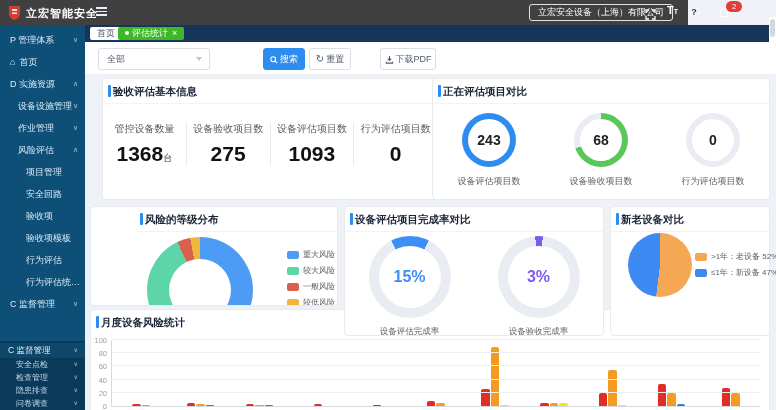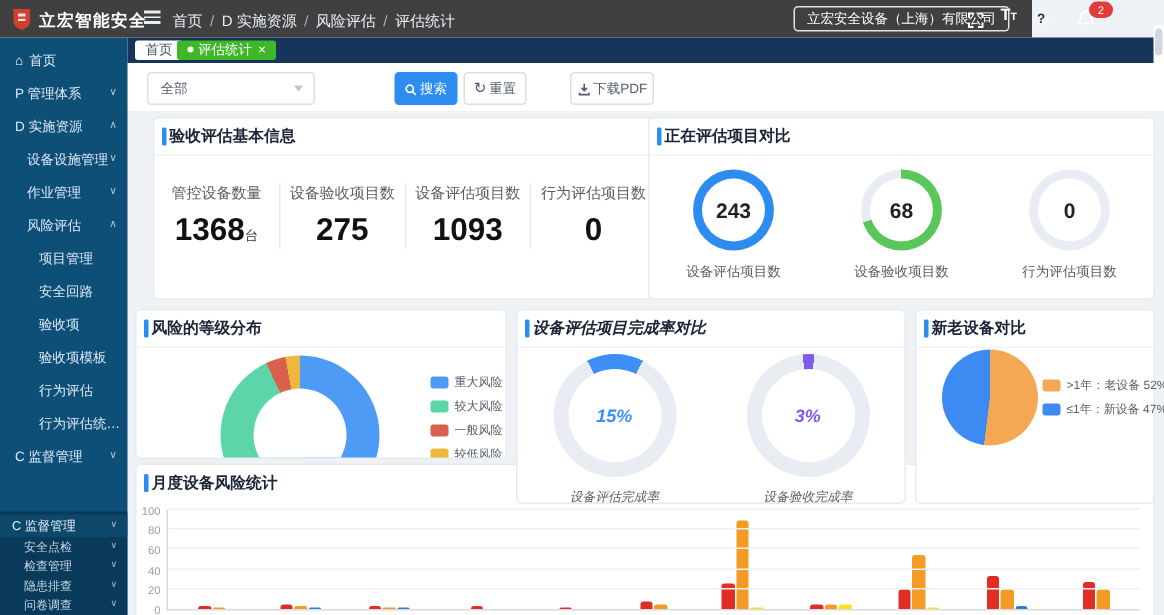--- a/index.html
+++ b/index.html
@@ -62,21 +62,21 @@
   .ric{font-size:10px;margin-right:2px;}
   
   .card{position:absolute;background:#fff;border:1px solid #e8eaec;border-radius:4px;box-sizing:border-box;}
   .card-title{height:24px;line-height:24px;border-bottom:1px solid #f2f3f5;font-size:10.5px;font-weight:bold;color:#1c2438;
     padding-left:10px;position:relative;}
   .card-title::before{content:"";position:absolute;left:5px;top:6px;width:3px;height:12px;background:#2d8cf0;border-radius:1px;}
   .no-line .card-title{border-bottom:none;}
   .card-a{left:102px;top:78px;width:336px;height:122px;}
   .card-b{left:432px;top:78px;width:338px;height:122px;}
   .card-c{left:90px;top:206px;width:248px;height:100px;overflow:hidden;}
-  .card-d{left:344px;top:206px;width:260px;height:130px;z-index:2;font-style:italic;}
+  .card-d{left:344px;top:206px;width:260px;height:130px;z-index:2;}
   .card-e{left:610px;top:206px;width:160px;height:130px;z-index:2;}
   .card-f{left:90px;top:309px;width:680px;height:118px;z-index:1;}
   
   .stats{display:flex;margin-top:18px;}
   .stat{flex:1;text-align:center;border-right:1px solid #e8eaec;}
   .stat:last-child{border-right:none;}
   .stat .lb{font-size:10px;color:#5a6066;margin-bottom:6px;}
   .stat .vl{font-size:21px;font-weight:800;color:#111;}
   .stat .un{font-size:9px;font-weight:normal;color:#333;}
   
@@ -91,21 +91,21 @@
   .donut::after{content:"";position:absolute;inset:22px;background:#fff;border-radius:50%;}
   .risk-legend{position:absolute;left:196px;top:42px;}
   .lg-row{display:flex;align-items:center;margin-bottom:5px;}
   .lg-sq{width:12px;height:8px;border-radius:2px;margin-right:4px;}
   .lg-tx{font-size:8px;color:#5a6066;white-space:nowrap;}
   
   .gauges{display:flex;margin-top:4px;}
   .gauge-item{flex:1;text-align:center;}
   .gauge{position:relative;width:82px;height:82px;border-radius:50%;margin:0 auto;}
   .gauge::after{content:"";position:absolute;inset:10px;background:#fff;border-radius:50%;}
-  .gauge .pc{position:absolute;inset:0;z-index:1;font-size:12px;font-weight:800;line-height:82px;text-align:center;}
+  .gauge .pc{position:absolute;inset:0;z-index:1;font-size:16px;font-weight:800;line-height:82px;text-align:center;}
   .gauge-item .lb{font-size:8.5px;color:#5a6066;margin-top:8px;}
   
   .pie{position:absolute;left:17px;top:26px;width:64px;height:64px;border-radius:50%;}
   .pie-legend{position:absolute;left:84px;top:44px;}
   
   .plot{position:absolute;left:20px;top:30px;width:648px;height:66px;border-left:1px solid #d7dbe0;border-bottom:1px solid #d7dbe0;}
   .grid{position:absolute;left:0;width:100%;height:1px;background:#edf0f4;}
   .y-label{position:absolute;width:16px;text-align:right;font-size:7.5px;color:#9aa0a8;}
   .bar-groups{display:flex;height:100%;align-items:flex-end;}
   .bar-group{flex:1;display:flex;align-items:flex-end;justify-content:center;gap:1px;position:relative;height:100%;}
@@ -123,21 +123,20 @@
           <path d="M1 1h11v8c0 3-2.5 5-5.5 6C3.5 14 1 12 1 9V1z" fill="#d23f31"></path>
           <path d="M4 4h5v2H4zM4 7.5h5v1.5H4z" fill="#fff" opacity=".85"></path>
         </svg>
     </span>
     <span class="logo-text">立宏智能安全</span>
     <span class="hamb">
         <i></i>
         <i></i>
         <i></i>
       </span>
-    <span class="breadcrumb"><span class="bc-item">首页</span><span class="bc-sep">/</span><span class="bc-item">D 实施资源</span><span class="bc-sep">/</span><span class="bc-item">风险评估</span><span class="bc-sep">/</span><span class="bc-item">评估统计</span></span>
     <span class="company-pill">立宏安全设备（上海）有限公司</span>
     <span class="tb-ic ic-full">
       <svg width="11" height="11" viewBox="0 0 11 11">
           <path d="M1 4V1h3M7 1h3v3M10 7v3H7M4 10H1V7" stroke="#fff" fill="none" stroke-width="1.3"></path>
         </svg>
     </span>
     <span class="tb-ic ic-font">T<small>T</small></span>
     <span class="tb-ic ic-help">?</span>
     <span class="tb-ic ic-bell">
       <svg width="12" height="13" viewBox="0 0 12 13">
@@ -146,22 +145,22 @@
         </svg>
     </span>
     <span class="badge">2</span>
   </div>
   <div class="scrollbar">
       <span class="scroll-thumb"></span>
     </div>
 
   <div class="sidebar">
     <div class="sb-menu">
+        <div class="sb-item lvl0"><span>P 管理体系</span><span class="sb-chev">∨</span></div>
         <div class="sb-item lvl0"><span class="sb-ico">⌂</span><span>首页</span></div>
-        <div class="sb-item lvl0"><span>P 管理体系</span><span class="sb-chev">∨</span></div>
         <div class="sb-item lvl0"><span>D 实施资源</span><span class="sb-chev">∧</span></div>
         <div class="sb-item lvl1"><span>设备设施管理</span><span class="sb-chev">∨</span></div>
         <div class="sb-item lvl1"><span>作业管理</span><span class="sb-chev">∨</span></div>
         <div class="sb-item lvl1"><span>风险评估</span><span class="sb-chev">∧</span></div>
         <div class="sb-item lvl2"><span>项目管理</span></div>
         <div class="sb-item lvl2"><span>安全回路</span></div>
         <div class="sb-item lvl2"><span>验收项</span></div>
         <div class="sb-item lvl2"><span>验收项模板</span></div>
         <div class="sb-item lvl2"><span>行为评估</span></div>
         <div class="sb-item lvl2"><span>行为评估统…</span></div>
@@ -234,21 +233,21 @@
       <div class="ring-item">
         <div class="ring" style="background: rgb(233, 237, 243);">
             <span class="num">0</span>
           </div>
         <div class="lb">行为评估项目数</div>
       </div>
     </div>
   </div>
 
   <div class="card card-c no-line">
-    <div class="card-title" style="border-bottom:1px solid #f2f3f5;">风险的等级分布</div>
+    <div class="card-title" style="border-bottom:1px solid #f2f3f5;margin-left:44px;">风险的等级分布</div>
     <div class="donut" style="background: conic-gradient(rgb(78, 155, 245) 0%, rgb(78, 155, 245) 47%, rgb(92, 214, 169) 47%, rgb(92, 214, 169) 93%, rgb(217, 96, 76) 93%, rgb(217, 96, 76) 97%, rgb(239, 183, 62) 97%, rgb(239, 183, 62) 100%);"></div>
     <div class="risk-legend">
       <div class="lg-row">
           <span class="lg-sq" style="background: rgb(78, 155, 245);"></span>
           <span class="lg-tx">重大风险</span>
         </div>
       <div class="lg-row">
           <span class="lg-sq" style="background: rgb(92, 214, 169);"></span>
           <span class="lg-tx">较大风险</span>
         </div>

